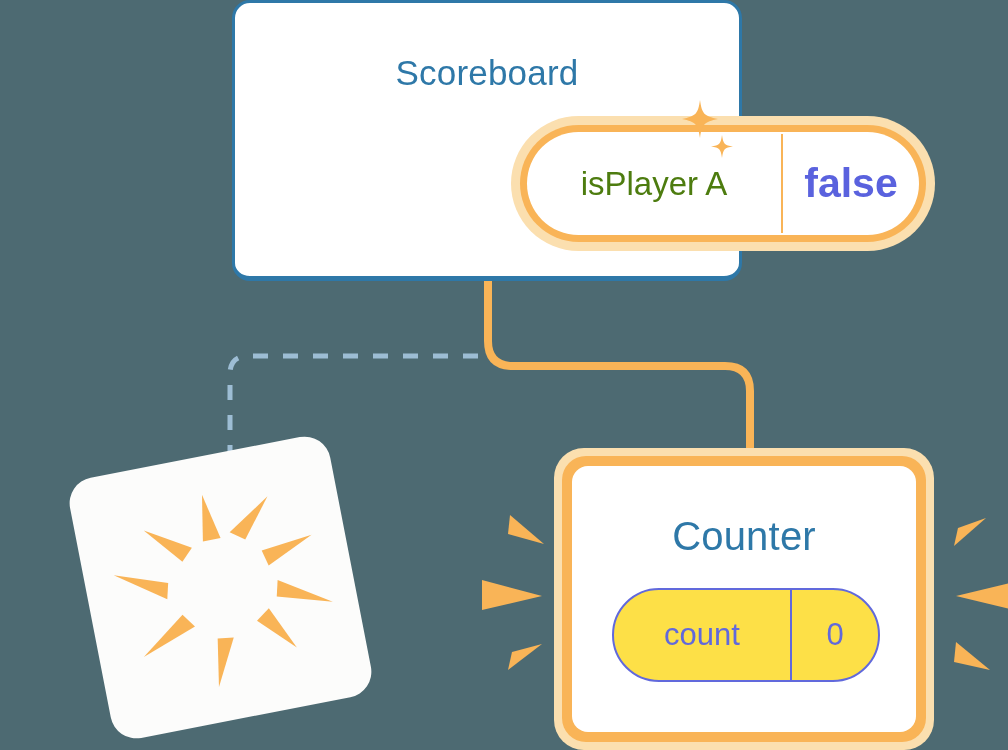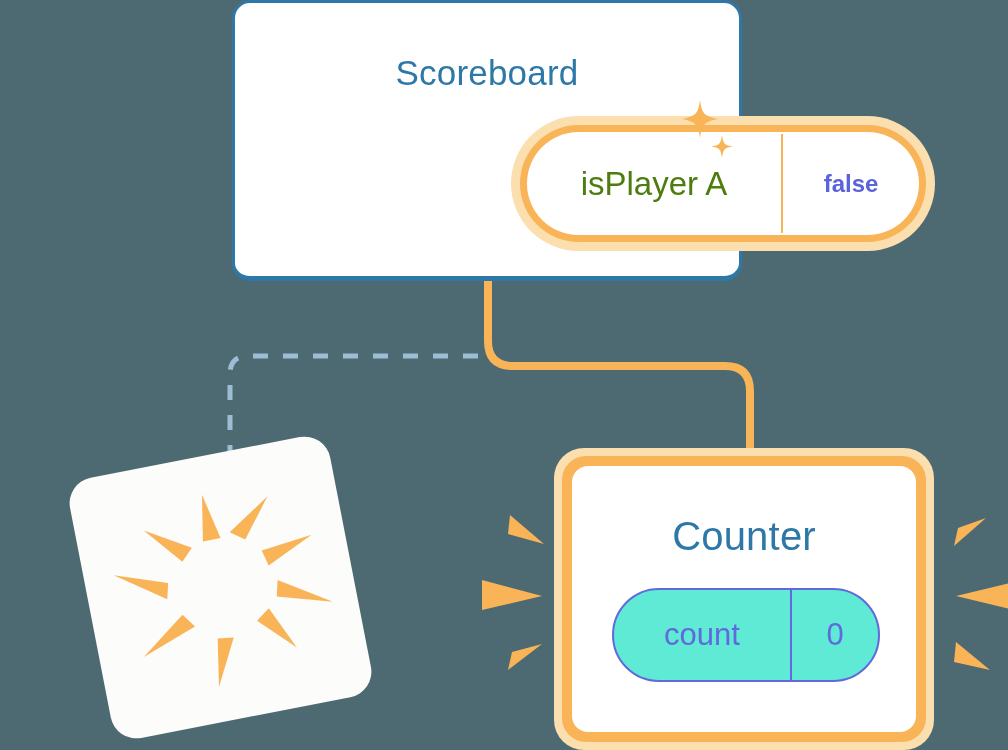--- a/index.html
+++ b/index.html
@@ -101,21 +101,21 @@
     width: 2px;
     background: #F9B457;
     margin: 2px 0;
   }
   .pill-val {
     flex: 1 1 auto;
     display: flex;
     align-items: center;
     justify-content: center;
     color: #5A62DE;
-    font-size: 24px;
+    font-size: 41px;
     font-weight: 700;
   }
 
   
   .sparkles {
     position: absolute;
     left: 672px;
     top: 96px;
     width: 70px;
     height: 80px;
@@ -178,21 +178,21 @@
     position: absolute;
     left: 58px;
     top: 140px;
     width: 268px;
     height: 94px;
     border: 2px solid #6169DC;
     border-radius: 47px;
     box-sizing: border-box;
     display: flex;
     align-items: stretch;
-    background: #5eead4;
+    background: #fde047;
   }
   .counter-pill .pill-key {
     flex: 0 0 176px;
     font-size: 31px;
     color: #6169DC;
   }
   .counter-pill .pill-divider {
     width: 2px;
     background: #6169DC;
     margin: 0;

